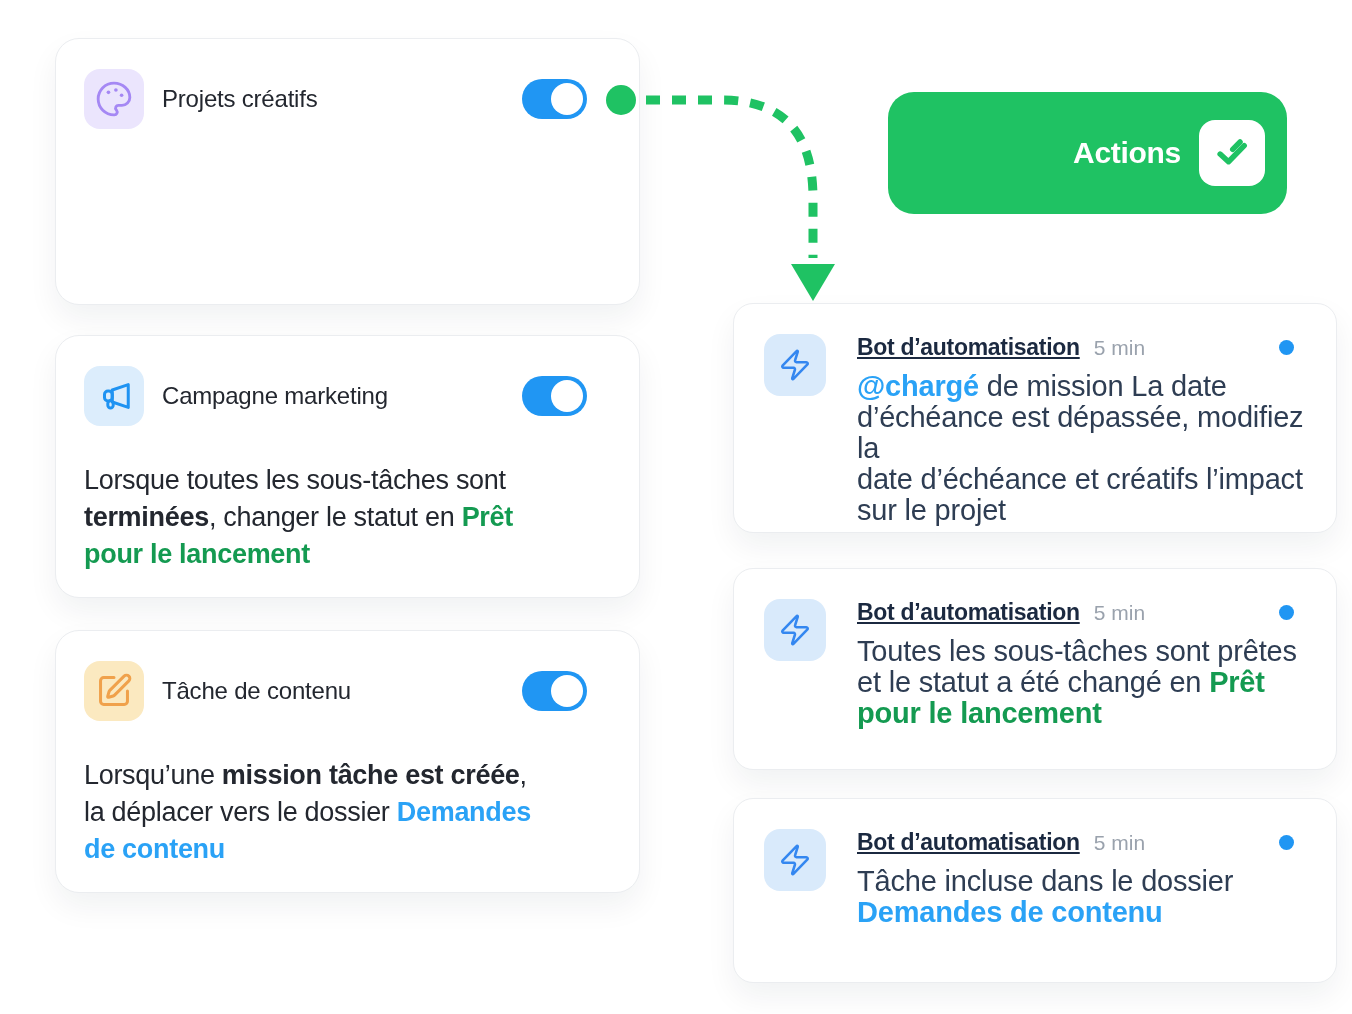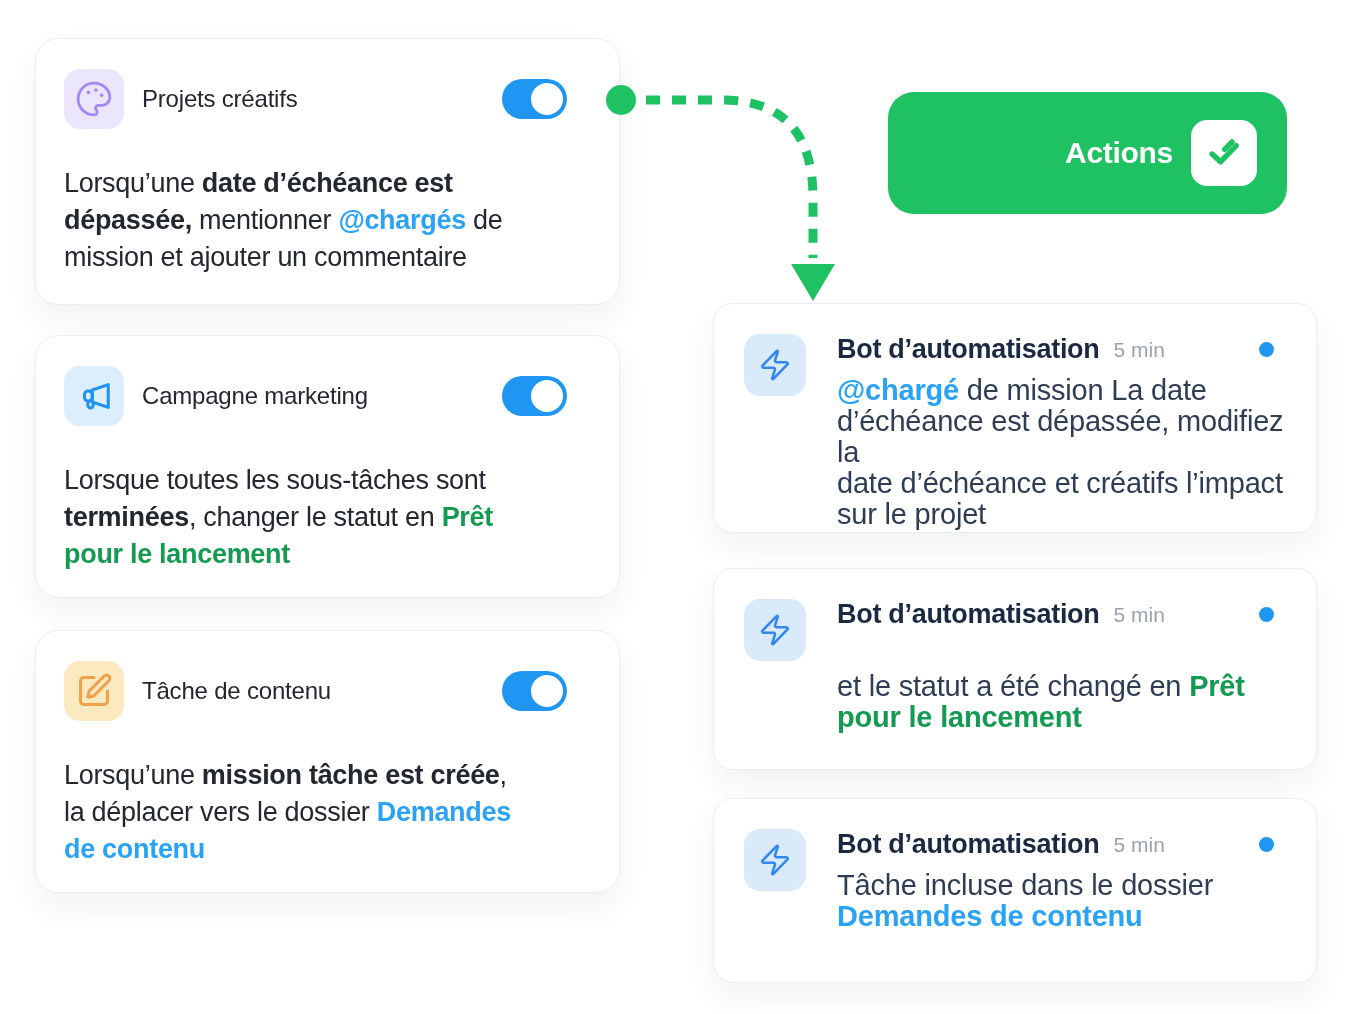--- a/index.html
+++ b/index.html
@@ -21,21 +21,21 @@
     --bolt-blue:#3487f0;
     --bolt-bg:#d9eafb;
   }
   html,body{margin:0;padding:0;background:#fff;}
   .stage{
     position:relative;width:1352px;height:1014px;background:#fff;overflow:hidden;
     font-family:"Liberation Sans","DejaVu Sans",sans-serif;
   }
   .card{
     position:absolute;background:#fff;border:1px solid var(--card-border);
-    box-shadow:0 14px 30px rgba(20,30,50,.06);box-sizing:border-box;
+    box-shadow:0 14px 30px rgba(20,30,50,.06);box-sizing:border-box;margin-left:20px;
   }
   
   .trigger{width:585px;left:35px;border-radius:24px;padding:30px 28px 24px 28px;}
   .t1{top:38px;height:267px;}
   .t2{top:335px;height:263px;}
   .t3{top:630px;height:263px;}
   .t-row{display:flex;align-items:center;gap:18px;}
   .iconbox{
     width:60px;height:60px;border-radius:16px;flex:0 0 auto;
     display:flex;align-items:center;justify-content:center;
@@ -60,38 +60,38 @@
   
   .seg-n{font-weight:400;}
   .seg-b{font-weight:700;}
   .seg-bb{font-weight:700;color:var(--link-blue);}
   .seg-bm{font-weight:600;color:var(--link-blue);}
   .seg-g{font-weight:700;color:var(--green-text);}
   
   .badge{
     position:absolute;left:888px;top:92px;width:399px;height:122px;border-radius:26px;
     background:var(--accent-green);display:flex;align-items:center;justify-content:flex-end;
-    padding-right:30px;box-sizing:border-box;color:#fff;
+    padding-right:22px;box-sizing:border-box;color:#fff;
   }
   .badge-text{text-align:right;font-size:30px;line-height:38px;font-weight:700;margin-right:18px;letter-spacing:-.3px;}
   .badge-check{
     width:66px;height:66px;border-radius:16px;background:#fff;flex:0 0 auto;
     display:flex;align-items:center;justify-content:center;color:var(--accent-green);
   }
   
   .notif{
     width:604px;left:713px;border-radius:20px;padding:30px;
     display:flex;align-items:flex-start;gap:31px;
   }
   .n1{top:303px;height:230px;}
   .n2{top:568px;height:202px;}
   .n3{top:798px;height:185px;}
   .n-content{flex:1 1 auto;min-width:0;}
   .n-head{display:flex;align-items:center;}
-  .n-title{margin:0;font-size:27px;font-weight:700;color:var(--bot-title);letter-spacing:-.3px;}
+  .n-title{margin:0;font-size:23px;font-weight:700;color:var(--bot-title);letter-spacing:-.3px;text-decoration:underline;}
   .n-time{margin-left:14px;font-size:21px;color:var(--time-gray);}
   .n-dot{margin-left:auto;margin-right:12px;width:15px;height:15px;border-radius:50%;background:var(--accent-blue);}
   .n-body{margin:10px 0 0 0;font-size:29px;line-height:31px;color:var(--bot-body);letter-spacing:-.2px;}
   
   .overlay{position:absolute;left:0;top:0;pointer-events:none;z-index:6;}
 </style>
 </head>
 <body>
 
 <div class="stage">
@@ -104,21 +104,20 @@
           <circle cx="8.5" cy="7.8" r="1.15" fill="currentColor" stroke="none"></circle>
           <circle cx="13.2" cy="6.3" r="1.15" fill="currentColor" stroke="none"></circle>
           <circle cx="16.8" cy="9.6" r="1.15" fill="currentColor" stroke="none"></circle>
         </svg>
       </span>
       <h3 class="t-title">Projets créatifs</h3>
       <span class="toggle" role="switch" aria-checked="true">
         <span class="knob"></span>
       </span>
     </div>
-    <p class="t-body"><span class="seg-n">Lorsqu’une </span><span class="seg-b">date d’échéance est</span><br><span class="seg-b">dépassée,</span><span class="seg-n"> mentionner </span><span class="seg-bb">@chargés</span><span class="seg-n"> de</span><br><span class="seg-n">mission et ajouter un commentaire</span></p>
   </article>
 
   <article class="card trigger t2">
     <div class="t-row">
       <span class="iconbox megabg">
         <svg width="38" height="38" viewBox="0 0 24 24" fill="none" stroke="currentColor" stroke-width="1.9" stroke-linecap="round" stroke-linejoin="round">
           <path d="M21 4.8 L10.9 8.2 V15.8 L21 19.2 Z"></path>
           <rect x="6" y="8.8" width="4.9" height="6.4" rx="2.2"></rect>
           <rect x="8.1" y="15" width="3.4" height="4.6" rx="1.7"></rect>
         </svg>
@@ -180,21 +179,21 @@
       <svg width="34" height="34" viewBox="0 0 24 24" fill="none" stroke="currentColor" stroke-width="1.8" stroke-linecap="round" stroke-linejoin="round">
         <path d="M4 14a1 1 0 0 1-.78-1.63l9.9-10.2a.5.5 0 0 1 .86.46l-1.92 6.02A1 1 0 0 0 13 10h7a1 1 0 0 1 .78 1.63l-9.9 10.2a.5.5 0 0 1-.86-.46l1.92-6.02A1 1 0 0 0 11 14z"></path>
       </svg>
     </span>
     <div class="n-content">
       <div class="n-head">
         <h3 class="n-title">Bot d’automatisation</h3>
         <span class="n-time">5 min</span>
         <span class="n-dot"></span>
       </div>
-      <p class="n-body"><br><span class="seg-n">et le statut a été changé en </span><span class="seg-g">Prêt</span><br><span class="seg-g">pour le lancement</span></p>
+      <p class="n-body"><span class="seg-n">Toutes les sous-tâches sont prêtes</span><br><span class="seg-n">et le statut a été changé en </span><span class="seg-g">Prêt</span><br><span class="seg-g">pour le lancement</span></p>
     </div>
   </article>
 
   <article class="card notif n3">
     <span class="iconbox boltbg">
       <svg width="34" height="34" viewBox="0 0 24 24" fill="none" stroke="currentColor" stroke-width="1.8" stroke-linecap="round" stroke-linejoin="round">
         <path d="M4 14a1 1 0 0 1-.78-1.63l9.9-10.2a.5.5 0 0 1 .86.46l-1.92 6.02A1 1 0 0 0 13 10h7a1 1 0 0 1 .78 1.63l-9.9 10.2a.5.5 0 0 1-.86-.46l1.92-6.02A1 1 0 0 0 11 14z"></path>
       </svg>
     </span>
     <div class="n-content">

